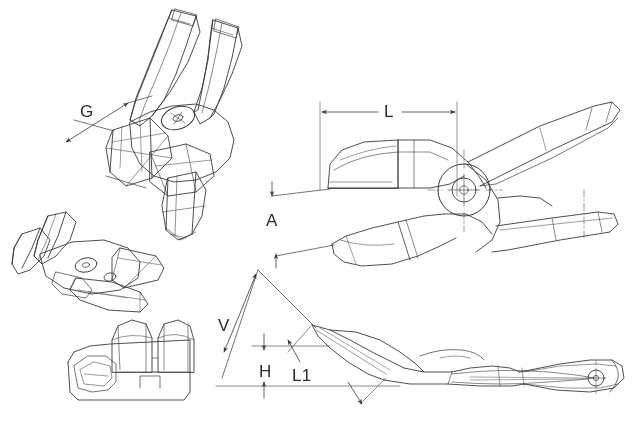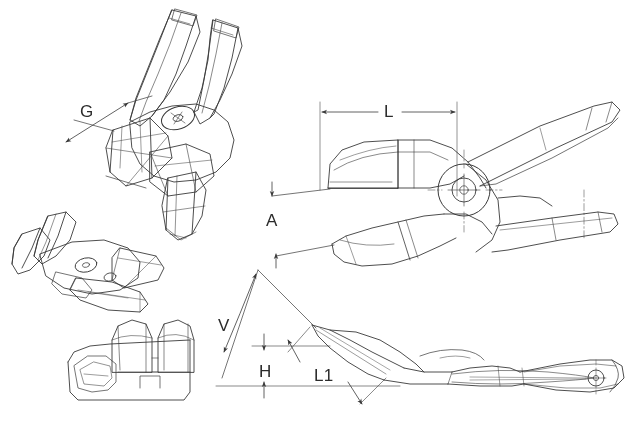--- a/index.html
+++ b/index.html
@@ -290,15 +290,15 @@
   <div class="dimlabel" style="left:80px; top:103px;">G</div>
 
   <div class="dimlabel" style="left:384px; top:103px;">L</div>
 
   <div class="dimlabel" style="left:266px; top:212px;">A</div>
 
   <div class="dimlabel" style="left:218px; top:317px;">V</div>
 
   <div class="dimlabel" style="left:259px; top:363px;">H</div>
 
-  <div class="dimlabel" style="left:314px; top:367px;">L1</div>
+  <div class="dimlabel" style="left:292px; top:367px;">L1</div>
 
 </div>
 
 </body></html>

